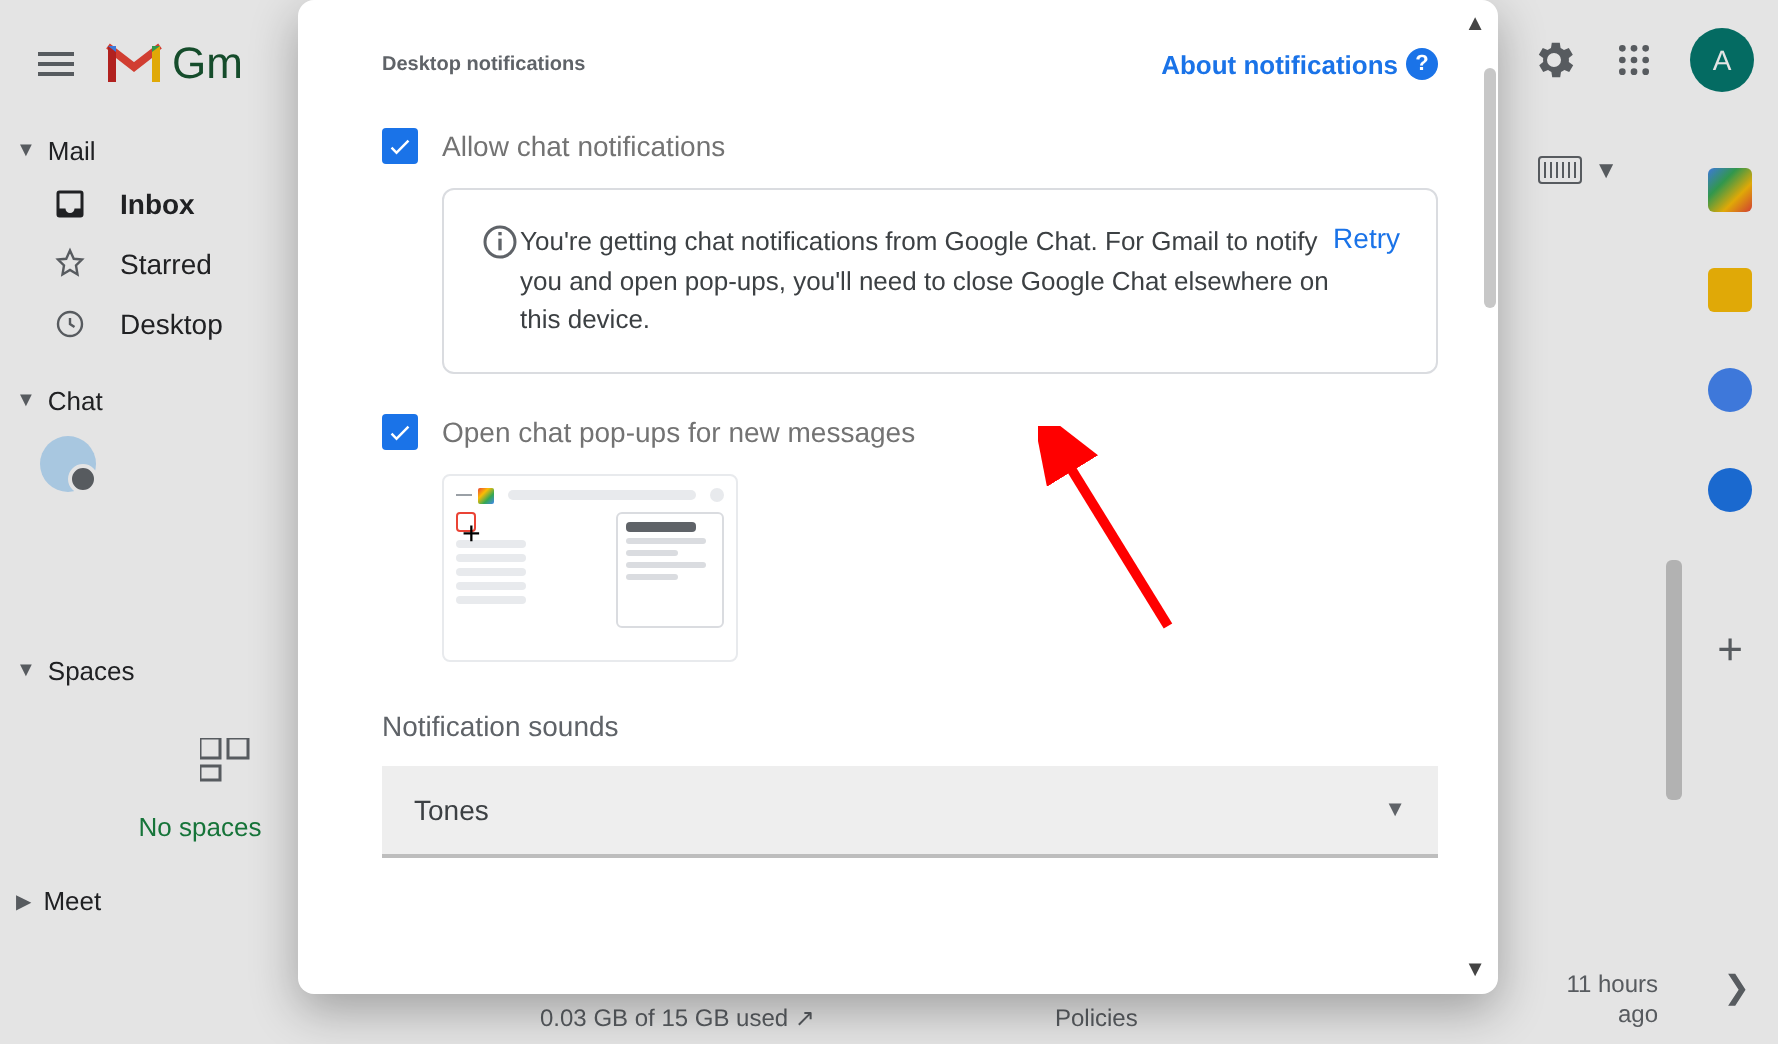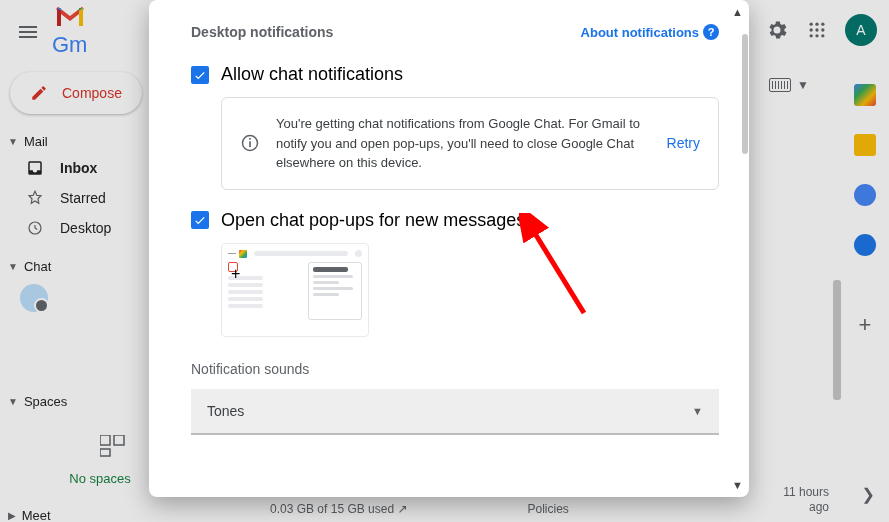--- a/index.html
+++ b/index.html
@@ -2,21 +2,21 @@
 <html><head>
 <meta charset="utf-8">
 <style>
 * { box-sizing: border-box; margin: 0; padding: 0; }
 html, body { width: 889px; height: 522px; overflow: hidden; font-family: Arial, Helvetica, sans-serif; background: #fff; }
 
 
 .bg { position: absolute; inset: 0; background: #fff; }
 .topbar { height: 64px; display: flex; align-items: center; padding: 0 16px; gap: 12px; }
 .hamburger { width: 24px; height: 24px; cursor: pointer; }
-.logo { display: flex; align-items: center; gap: 4px; font-size: 22px; color: #3b82f6; flex-direction: column; }
+.logo { display: flex; align-items: center; gap: 4px; font-size: 22px; color: #14532d; }
 .top-right { position: absolute; right: 12px; top: 14px; display: flex; align-items: center; gap: 16px; }
 .iconbtn { width: 24px; height: 24px; display: flex; align-items: center; justify-content: center; cursor: pointer; }
 .avatar { width: 32px; height: 32px; border-radius: 50%; background: #00766c; color: #fff; display: flex; align-items: center; justify-content: center; font-size: 14px; }
 
 .left { position: absolute; left: 0; top: 64px; bottom: 0; width: 200px; }
 .compose { margin: 8px 10px 16px 10px; display: inline-flex; align-items: center; gap: 14px; padding: 12px 20px; border-radius: 24px; box-shadow: 0 1px 3px rgba(0,0,0,.28); color: #d93025; font-size: 14px; cursor: pointer; background:#fff;}
 .pencil { width: 18px; height: 18px; }
 .sect-hdr { display: flex; align-items: center; gap: 6px; font-size: 13px; color: #202124; padding: 4px 8px; cursor: pointer; }
 .sect-hdr .tri { font-size: 10px; color:#5f6368; }
 .navitem { display: flex; align-items: center; gap: 16px; padding: 6px 10px 6px 26px; font-size: 14px; color: #202124; cursor: pointer; }
@@ -40,29 +40,29 @@
 .overlay { position:absolute; inset:0; background:rgba(32,33,36,.12); }
 
 
 .dialog { position:absolute; left:149px; top:0; width:600px; height:497px; background:#fff; border-radius:8px; box-shadow:0 8px 24px rgba(0,0,0,.3); overflow:hidden;}
 .dlg-inner { position:absolute; inset:0; overflow-y:auto; padding: 24px 30px 12px 42px;}
 .dlg-scrollup{position:absolute;right:6px;top:6px;font-size:11px;color:#444;}
 .dlg-scrolldown{position:absolute;right:6px;bottom:6px;font-size:11px;color:#444;}
 .dlg-scrollbar{position:absolute;right:1px;top:34px;width:6px;height:120px;background:#c7c7c7;border-radius:3px;}
 
 .dlg-head { display:flex; justify-content:space-between; align-items:center; margin-bottom:24px;}
-.dlg-title { font-size:14px; font-weight:bold; color:#5f6368;}
+.dlg-title { font-size:10px; font-weight:bold; color:#5f6368;}
 .about { font-size:13px; color:#1a73e8; font-weight:bold; display:flex; align-items:center; gap:4px; cursor:pointer;}
 .about .q { width:16px;height:16px;border-radius:50%;background:#1a73e8;color:#fff;font-size:11px;display:flex;align-items:center;justify-content:center;}
 
-.chkrow { display:flex; align-items:center; gap:12px; font-size:18px; color:#000000; margin-bottom:12px;}
+.chkrow { display:flex; align-items:center; gap:12px; font-size:14px; color:#737373; margin-bottom:12px;}
 .chkbox { width:18px;height:18px;background:#1a73e8;border-radius:2px;display:flex;align-items:center;justify-content:center;cursor:pointer;}
 .chkbox svg{width:14px;height:14px;}
 
-.notice { margin-left:30px; border:1px solid #dadce0; border-radius:6px; padding:16px 18px; display:flex; align-items:center; gap:16px; margin-bottom:20px;}
+.notice { margin-left:30px; border:1px solid #dadce0; border-radius:6px; padding:16px 18px; display:flex; margin-bottom:20px;}
 .notice .warn {width:20px;height:20px;flex-shrink:0;}
 .notice p {font-size:13px;color:#3c4043;line-height:1.5;flex:1;}
 .retry {color:#1a73e8;font-size:14px;cursor:pointer;}
 
 .preview {margin-left:30px;margin-top:8px;width:148px;height:94px;border:1px solid #e8eaed;border-radius:4px;padding:6px;position:relative;background:#fff;margin-bottom:24px;}
 
 .subhdr {font-size:14px;color:#5f6368;margin-bottom:12px;}
 .dropdown {background:#eeeeee;height:46px;display:flex;align-items:center;justify-content:space-between;padding:0 16px;font-size:14px;color:#3c4043;border-bottom:2px solid #bdbdbd;cursor:pointer;}
 .dropdown .arr{font-size:11px;color:#5f6368;}
 
@@ -120,26 +120,20 @@
       <div class="avatar">A</div>
     </div>
   </div>
 
   <div class="toolbtns">
     <div class="kb-ico"></div>
     <span>▼</span>
   </div>
 
   <div class="left">
-    <div class="compose">
-      <svg class="pencil" viewBox="0 0 24 24">
-          <path fill="#d93025" d="M3 17.25V21h3.75L17.81 9.94l-3.75-3.75zM20.71 7.04a1 1 0 000-1.41l-2.34-2.34a1 1 0 00-1.41 0L15.13 5.12l3.75 3.75z"></path>
-        </svg>
-      <span>Compose</span>
-    </div>
 
     <div class="sect-hdr">
         <span class="tri">▼</span>
         <span>Mail</span>
       </div>
     <div class="navitem bold">
       <span class="ico">
           <svg viewBox="0 0 24 24" width="18" height="18">
             <path fill="#202124" d="M19 3H5a2 2 0 00-2 2v14a2 2 0 002 2h14a2 2 0 002-2V5a2 2 0 00-2-2zm0 12h-4a3 3 0 01-6 0H5V5h14z"></path>
           </svg>

